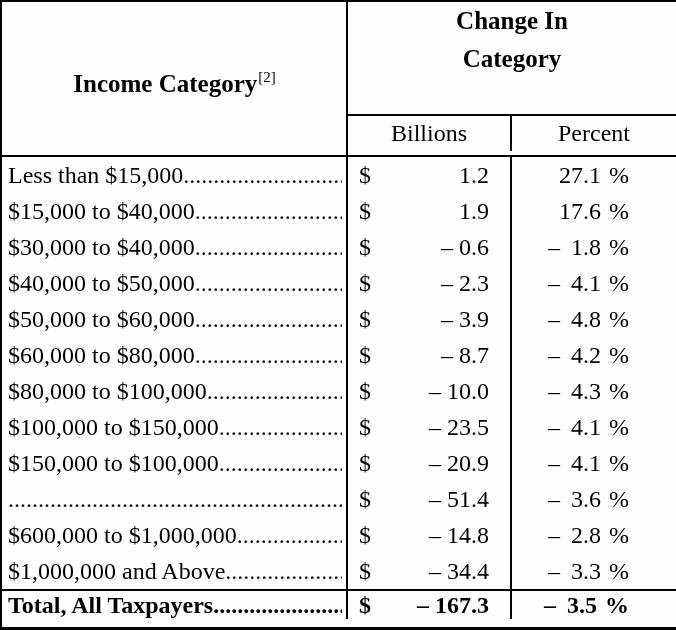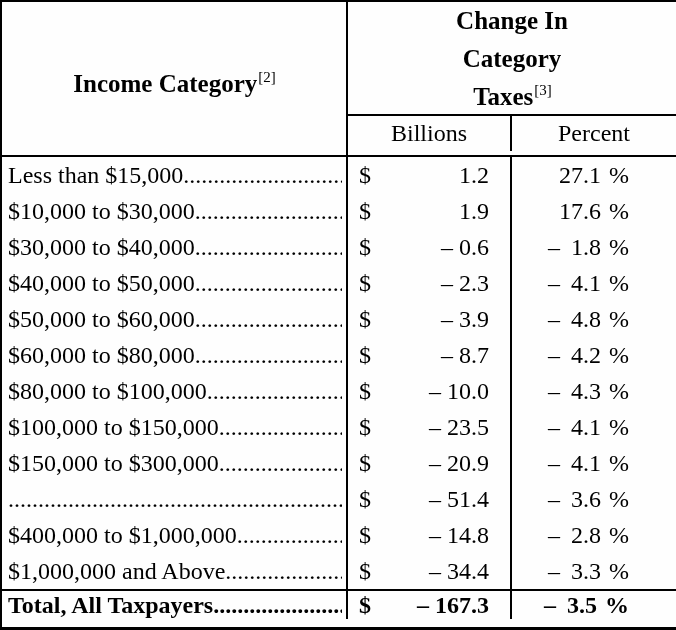--- a/index.html
+++ b/index.html
@@ -64,21 +64,20 @@
 <div class="table">
 
   <div class="hdr">
     <div class="hdr-cat">
       <span><span>Income Category</span><sup class="fn">[2]</sup></span>
     </div>
     <div class="hdr-right">
       <div class="hdr-change">
         <div>Change In</div>
         <div>Category</div>
-        <div><span>Taxes</span><sup class="fn">[3]</sup></div>
       </div>
       <div class="sub-row">
         <div class="sub-cell">Billions</div>
         <div class="sub-cell pct-sub">Percent</div>
       </div>
     </div>
   </div>
 
   <div class="tbody" id="tbody">
     <div class="row">
@@ -94,21 +93,21 @@
       </div>
       <div class="cell pct">
         <span class="sign"></span>
         <span>27.1</span>
         <span class="unit">%</span>
       </div>
     </div>
 
     <div class="row">
       <div class="cell cat">
-        <span class="lbl">$10,000 to $30,000</span>
+        <span class="lbl">$15,000 to $40,000</span>
         <span class="leader"></span>
       </div>
       <div class="cell bil">
         <span class="cur">$</span>
         <span class="spacer"></span>
         <span class="sign"></span>
         <span>1.9</span>
       </div>
       <div class="cell pct">
         <span class="sign"></span>
@@ -220,21 +219,21 @@
       </div>
       <div class="cell pct">
         <span class="sign">–</span>
         <span>4.1</span>
         <span class="unit">%</span>
       </div>
     </div>
 
     <div class="row">
       <div class="cell cat">
-        <span class="lbl">$150,000 to $300,000</span>
+        <span class="lbl">$150,000 to $100,000</span>
         <span class="leader"></span>
       </div>
       <div class="cell bil">
         <span class="cur">$</span>
         <span class="spacer"></span>
         <span class="sign">–</span>
         <span>20.9</span>
       </div>
       <div class="cell pct">
         <span class="sign">–</span>
@@ -255,21 +254,21 @@
       </div>
       <div class="cell pct">
         <span class="sign">–</span>
         <span>3.6</span>
         <span class="unit">%</span>
       </div>
     </div>
 
     <div class="row">
       <div class="cell cat">
-        <span class="lbl">$400,000 to $1,000,000</span>
+        <span class="lbl">$600,000 to $1,000,000</span>
         <span class="leader"></span>
       </div>
       <div class="cell bil">
         <span class="cur">$</span>
         <span class="spacer"></span>
         <span class="sign">–</span>
         <span>14.8</span>
       </div>
       <div class="cell pct">
         <span class="sign">–</span>

